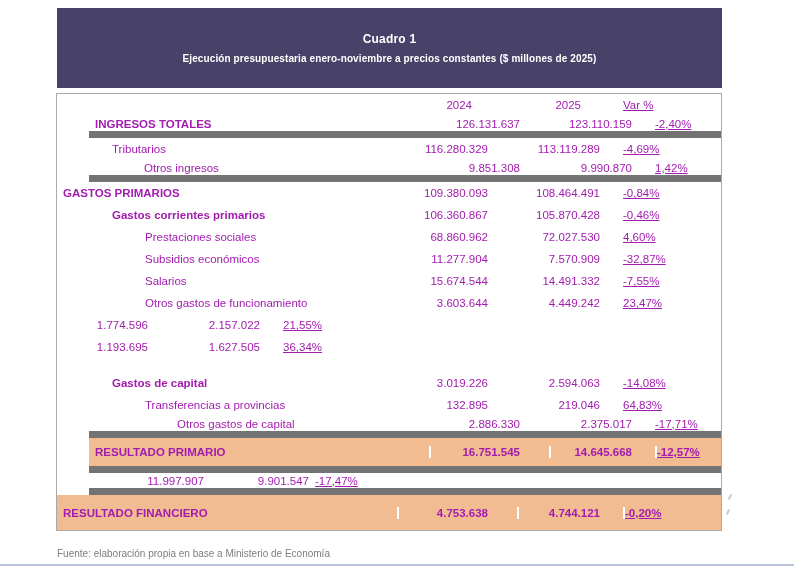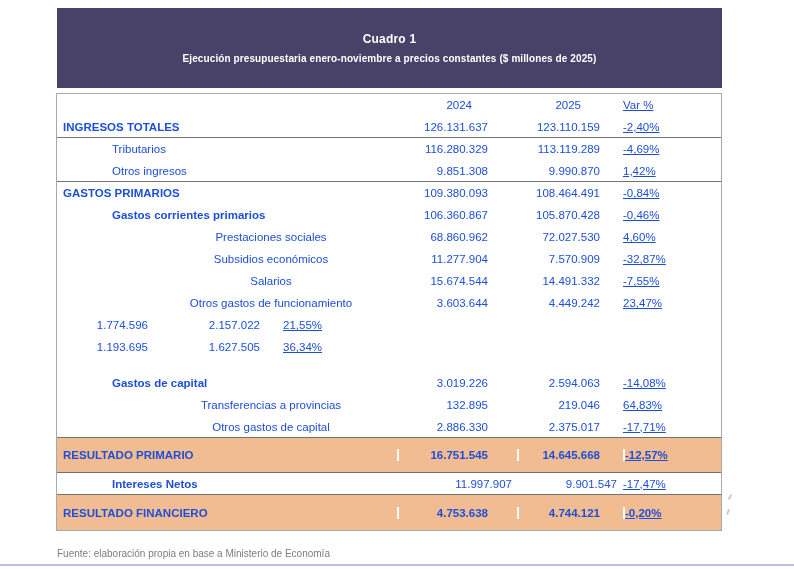--- a/index.html
+++ b/index.html
@@ -8,27 +8,27 @@
 
   
   .band { position:absolute; left:57px; top:8px; width:665px; height:80px;
           background:#484269; color:#ffffff; display:flex; flex-direction:column;
           align-items:center; justify-content:center; gap:7px; text-align:center; }
   .band .t1 { font-size:12px; font-weight:bold; letter-spacing:.2px; }
   .band .t2 { font-size:10px; font-weight:bold; letter-spacing:.1px; }
 
   
   .tbl { position:absolute; left:56px; top:93px; width:666px; box-sizing:border-box;
-         border:1px solid #a9a9a9; background:#ffffff; color:#1d4ed8; }
+         border:1px solid #a9a9a9; background:#ffffff; color:#a21caf; }
   .row { display:flex; align-items:center; height:22px; box-sizing:border-box; font-size:11.5px; }
   .sp  { height:14px; }
-  .bb  { border-bottom:1px solid #737373; }
+  .bb  { border-bottom:7px solid #737373;margin-left:32px; }
   .cl  { flex:0 0 340px; box-sizing:border-box; padding-left:6px; white-space:nowrap; overflow:hidden; }
   .l1 .cl { padding-left:55px; }
-  .l2 .cl { padding-left:88px;text-align:center; }
+  .l2 .cl { padding-left:88px; }
   .c1 { flex:0 0 120px; box-sizing:border-box; text-align:right; padding-right:29px; white-space:nowrap; }
   .c2 { flex:0 0 106px; box-sizing:border-box; text-align:right; padding-right:23px; white-space:nowrap; }
   .c3 { flex:1 1 auto;  box-sizing:border-box; text-align:left; padding-right:32px; white-space:nowrap;text-decoration:underline; }
   .colhead .c1 { padding-right:45px; }
   .colhead .c2 { padding-right:42px; }
   .colhead .c3 { padding-right:38px; }
   .lb .cl { font-weight:bold; }
   .orange { background:#f2bc92; height:35px; font-weight:bold; }
   .orange .c1, .orange .c2, .orange .c3 { border-left:2px solid #ffffff; }
   .ints .cl { font-weight:bold; }
@@ -163,21 +163,20 @@
     </div>
 
     <div class="row l0 orange bb">
       <div class="cl">RESULTADO PRIMARIO</div>
       <div class="c1">16.751.545</div>
       <div class="c2">14.645.668</div>
       <div class="c3">-12,57%</div>
     </div>
 
     <div class="row l1 ints bb">
-      <div class="cl">Intereses Netos</div>
       <div class="c1">11.997.907</div>
       <div class="c2">9.901.547</div>
       <div class="c3">-17,47%</div>
     </div>
 
     <div class="row l0 orange">
       <div class="cl">RESULTADO FINANCIERO</div>
       <div class="c1">4.753.638</div>
       <div class="c2">4.744.121</div>
       <div class="c3">-0,20%</div>

